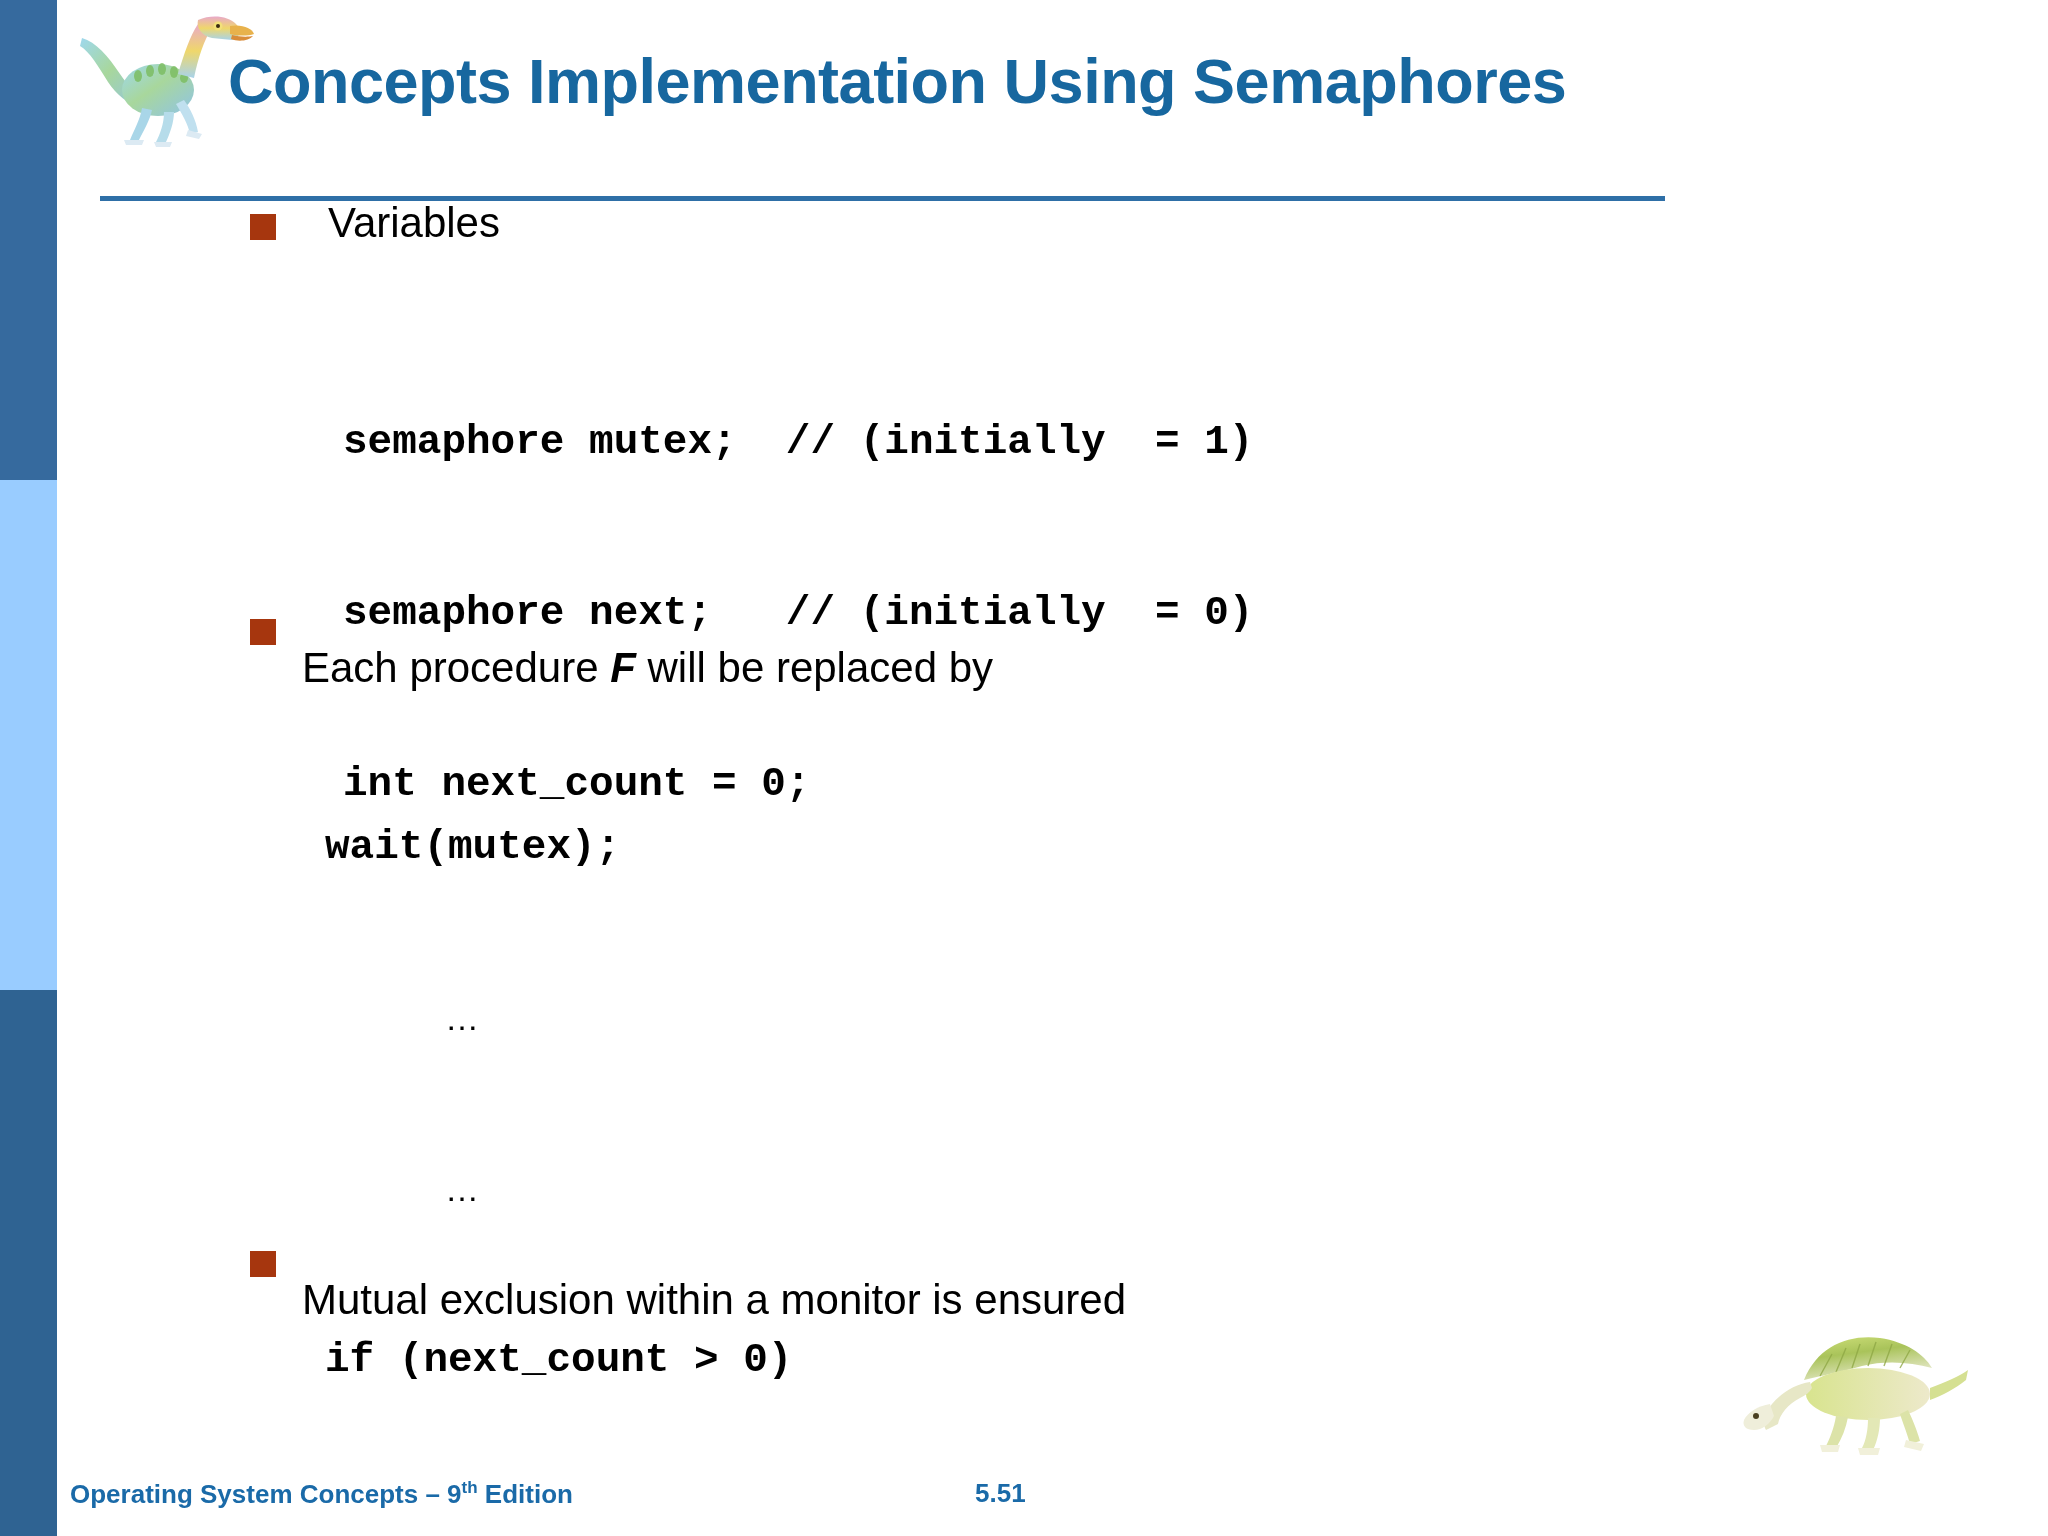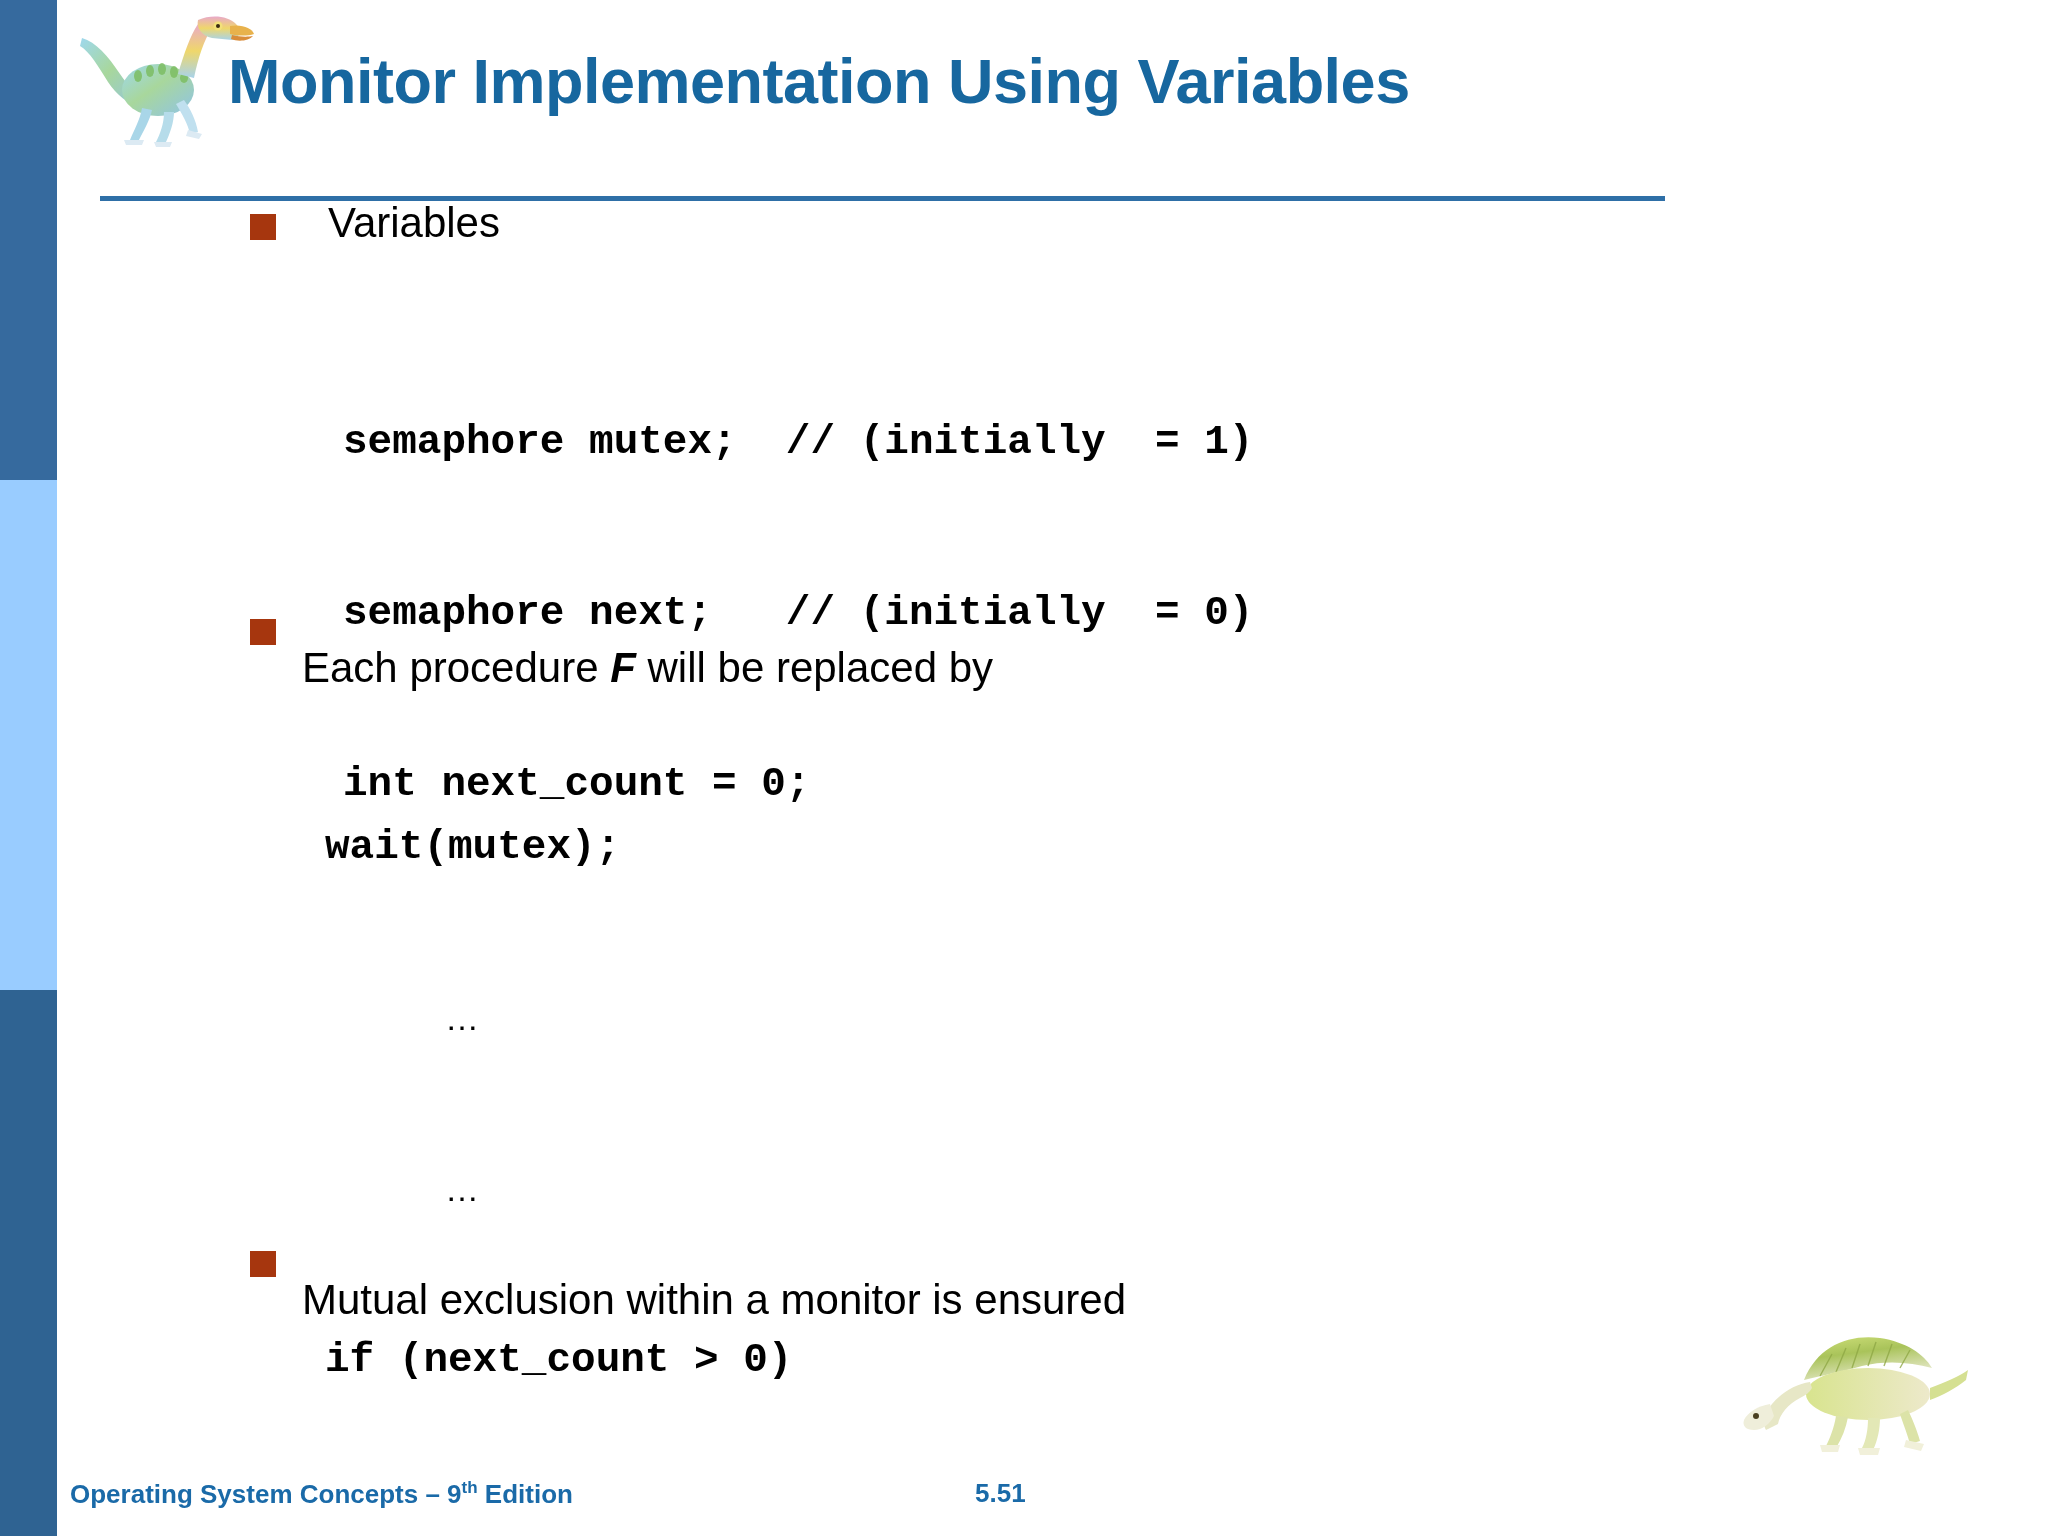--- a/index.html
+++ b/index.html
@@ -203,21 +203,21 @@
   <path d="M70,100 C68,112 62,122 58,132 L66,134 C72,122 78,112 80,102 Z" fill="#A9D6E8"></path>
   <path d="M92,104 C92,116 88,126 84,134 L93,136 C98,126 102,114 102,104 Z" fill="#B6DCEA"></path>
   <path d="M104,96 C110,106 116,116 118,126 L126,124 C124,112 118,100 112,92 Z" fill="#C0E0EF"></path>
 
   <path d="M52,132 L72,132 L70,137 L54,137 Z" fill="#DCEAF3"></path>
   <path d="M82,134 L100,134 L98,139 L84,139 Z" fill="#DCEAF3"></path>
   <path d="M116,122 L130,126 L127,131 L114,128 Z" fill="#DCEAF3"></path>
 </svg>
 
 <div id="title-rule"></div>
-<div id="slide-title">Monitor Implementation Using Variables</div>
+<div id="slide-title">Concepts Implementation Using Semaphores</div>
 
 <div id="content">
 
   <div class="bullet-row" style="left:250px; top:20px;">
     <div class="bullet-sq"></div>
     <div class="bullet-text">Variables</div>
   </div>
 
   <div class="code-block" style="left:343px; top:120px;">
     <div class="code-line">semaphore mutex;  // (initially  = 1)</div>

